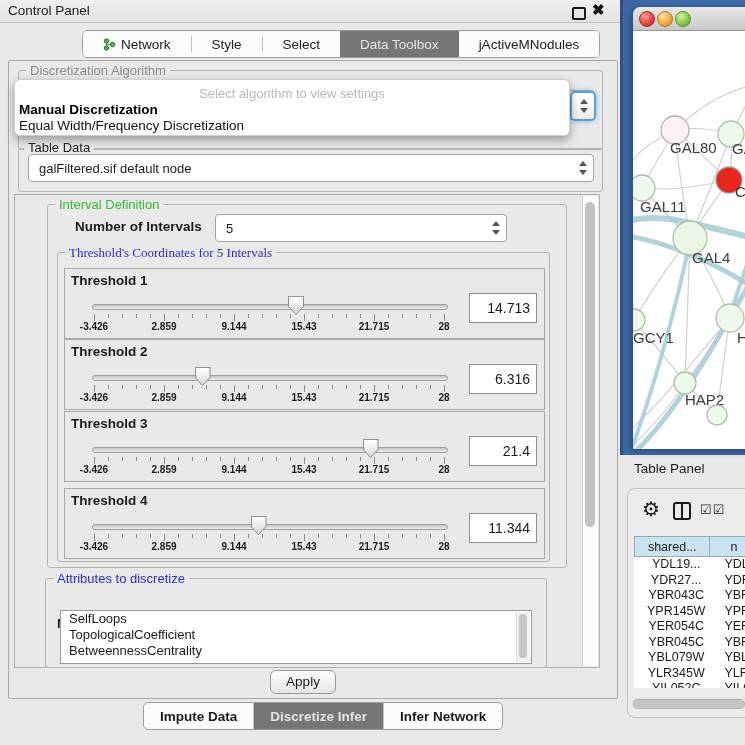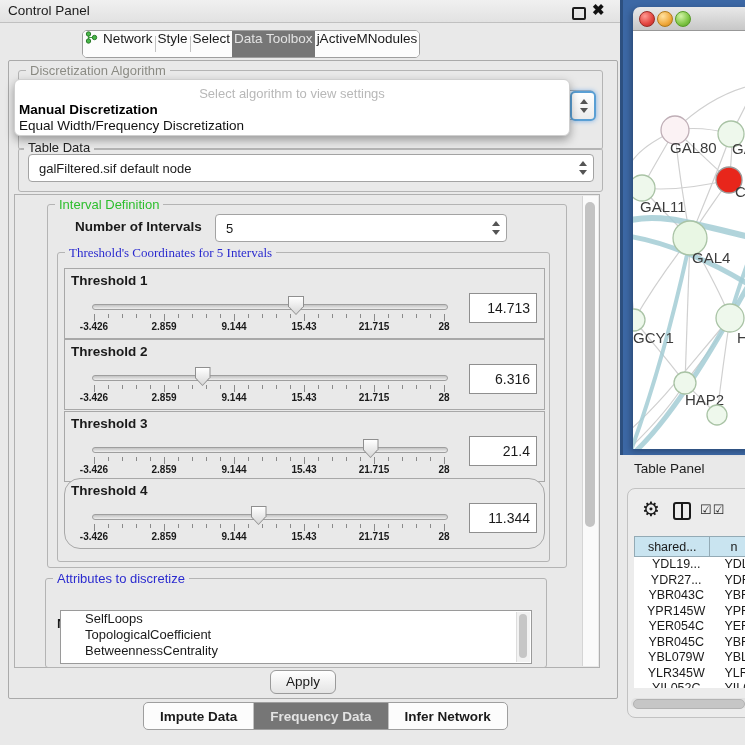--- a/index.html
+++ b/index.html
@@ -9,21 +9,21 @@
 
   
   .titlebar{left:0;top:0;width:620px;height:22px;background:linear-gradient(#f0f0f0,#e2e2e2);
             border-bottom:1px solid #c0c0c0;}
   .titlebar .ttl{position:absolute;left:8px;top:3px;font-size:13.5px;color:#1c1c1c;}
   .float-ic{position:absolute;left:572px;top:7px;width:10px;height:9px;border:2px solid #1c1c1c;border-radius:2px;}
   .close-ic{position:absolute;left:592px;top:1px;font-size:15px;font-weight:bold;color:#111;}
 
   .tabbar{left:82px;top:30px;height:26px;display:flex;align-items:stretch;background:#fcfcfc;
           border:1px solid #9e9e9e;border-radius:5px;overflow:hidden;}
-  .tab{display:flex;align-items:flex-start;padding:0 2px;font-size:13.5px;color:#1a1a1a;background:#fcfcfc;}
+  .tab{display:flex;align-items:center;padding:0 20px;font-size:13.5px;color:#1a1a1a;background:#fcfcfc;}
   .tab.sel{background:#767676;color:#e3e3e3;}
   .tabsep{width:1px;background:#c2c2c2;margin:5px 0;}
   .tab .nicon{margin-right:5px;}
 
   .outer-panel{left:8px;top:60px;width:608px;height:637px;border:1px solid #aaaaaa;border-radius:2px;background:#e9e9e9;}
 
   .group{position:absolute;border:1px solid #b4b4b4;border-radius:3px;}
   .group-title{position:absolute;font-size:13px;background:#e9e9e9;padding:0 4px;white-space:nowrap;}
   .gt-gray{color:#8b8b84;}
   .gt-dark{color:#222;}
@@ -64,21 +64,21 @@
   .ticklab{position:absolute;top:52px;transform:translateX(-50%);font-size:10px;font-weight:bold;color:#1a1a1a;}
   .thumb-o{position:absolute;top:27px;width:16px;height:19px;background:#8f8f8f;
            clip-path:polygon(0 0,100% 0,100% 55%,50% 100%,0 55%);}
   .thumb-i{position:absolute;left:1px;top:1px;width:14px;height:17px;background:linear-gradient(#ffffff,#d7d7d7);
            clip-path:polygon(0 0,100% 0,100% 55%,50% 100%,0 55%);}
   .value-box{position:absolute;left:404px;top:24px;width:60px;height:28px;background:#fff;border:1px solid #8f8f8f;
              font-size:14px;text-align:right;line-height:28px;padding-right:6px;}
 
   
   .listbox{left:60px;top:610px;width:470px;height:52px;background:#fff;border:1px solid #9a9a9a;overflow:hidden;}
-  .listbox .li{padding-left:24px;font-size:13px;height:16px;line-height:16px;white-space:nowrap;}
+  .listbox .li{padding-left:8px;font-size:13px;height:16px;line-height:16px;white-space:nowrap;}
   .list-vsb{position:absolute;right:1px;top:1px;width:13px;height:50px;background:#f2f2f2;border-left:1px solid #ddd;}
   .list-vsb .t{position:absolute;left:2px;top:2px;width:8px;height:44px;background:#c6c6c6;border-radius:5px;}
 
   .apply-btn{left:270px;top:670px;width:64px;height:22px;background:linear-gradient(#ffffff,#e4e4e4);
              border:1px solid #9a9a9a;border-radius:6px;font-size:13.5px;text-align:center;line-height:21px;}
 
   .bottom-tabbar{left:143px;top:702px;height:26px;display:flex;background:#fcfcfc;border:1px solid #9e9e9e;
                  border-radius:5px;overflow:hidden;}
   .btab{display:flex;align-items:center;padding:0 16px;font-size:13.5px;font-weight:bold;color:#1a1a1a;border-right:1px solid #c2c2c2;}
   .btab:last-child{border-right:none;text-align:center;}
@@ -307,21 +307,21 @@
         <div class="ticklab" style="left:99px">2.859</div>
         <div class="ticklab" style="left:169px">9.144</div>
         <div class="ticklab" style="left:239px">15.43</div>
         <div class="ticklab" style="left:309px">21.715</div>
         <div class="ticklab" style="left:379px">28</div>
         <div class="thumb-o" style="left:297.5px">
           <div class="thumb-i"></div>
         </div>
         <div class="value-box">21.4</div>
       </div>
-      <div class="thr-panel" style="top: 225px; border-radius: 16px;">
+      <div class="thr-panel" style="top: 235px;">
         <div class="thr-label">Threshold 4</div>
              <div class="track"></div>
         <div class="tick major" style="left:29.0px"></div>
         <div class="tick" style="left:43.0px"></div>
         <div class="tick" style="left:57.0px"></div>
         <div class="tick" style="left:71.0px"></div>
         <div class="tick" style="left:85.0px"></div>
         <div class="tick major" style="left:99.0px"></div>
         <div class="tick" style="left:113.0px"></div>
         <div class="tick" style="left:127.0px"></div>
@@ -367,21 +367,21 @@
       <div class="li">BetweennessCentrality</div>
       <div class="list-vsb">
         <div class="t"></div>
       </div>
     </div>
 
   <div class="abs apply-btn">Apply</div>
 
   <div class="abs bottom-tabbar">
     <div class="btab">Impute Data</div>
-    <div class="btab sel">Frequency Data</div>
+    <div class="btab sel">Discretize Infer</div>
     <div class="btab">Infer Network</div>
   </div>
 
   <div class="abs desktop"></div>
 
   <div class="abs net-frame">
     <div class="mac-bar">
       <span class="light l-red"></span>
       <span class="light l-yel"></span>
       <span class="light l-grn"></span>

